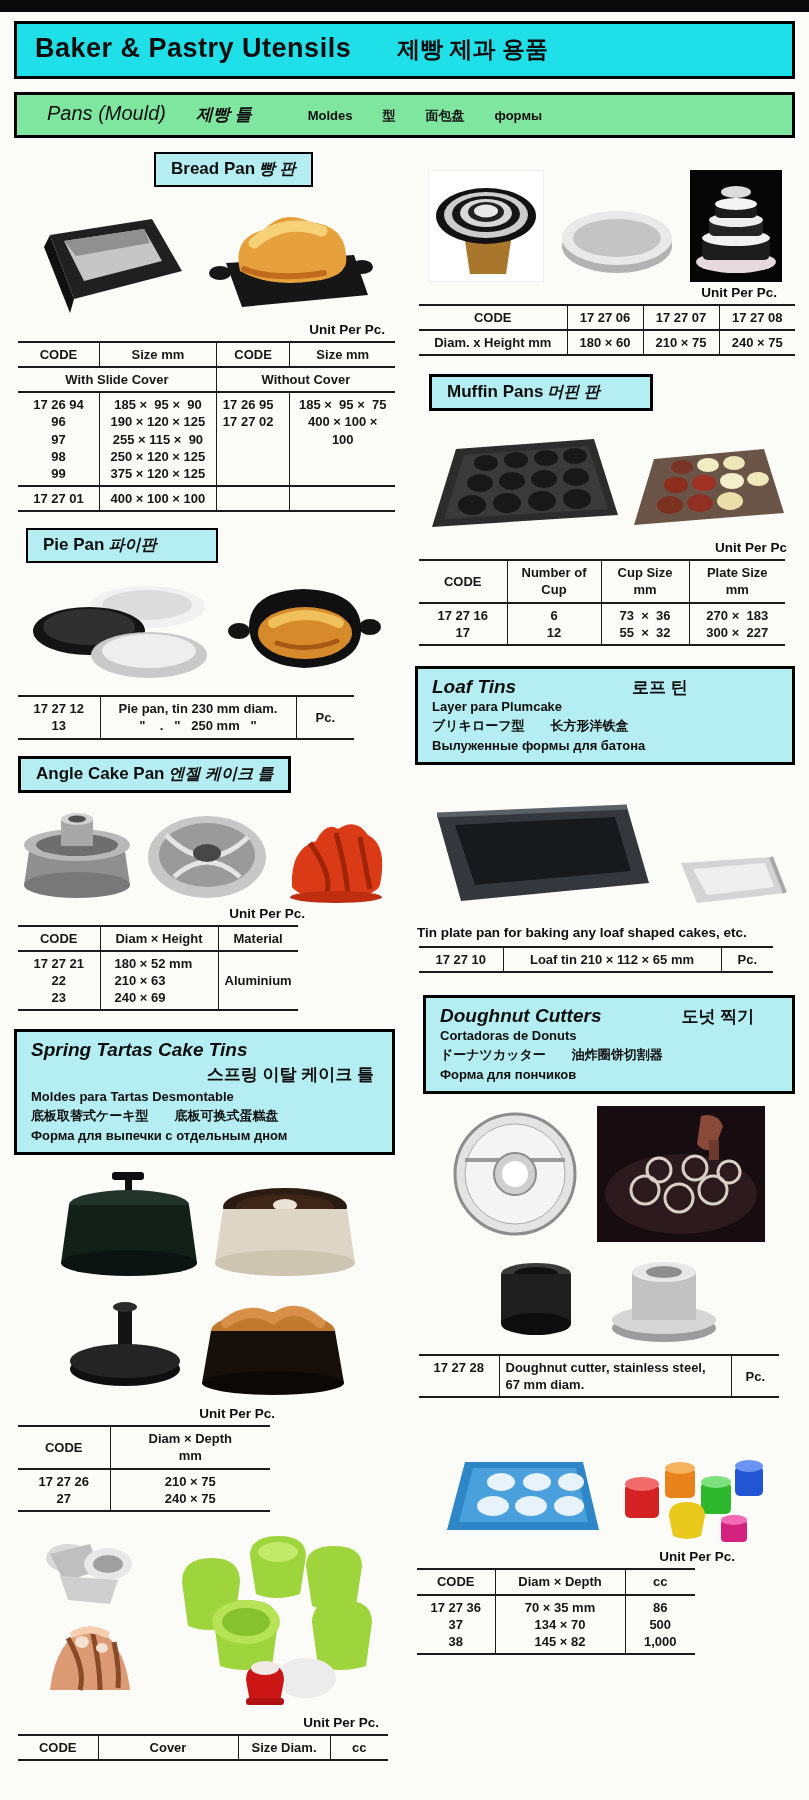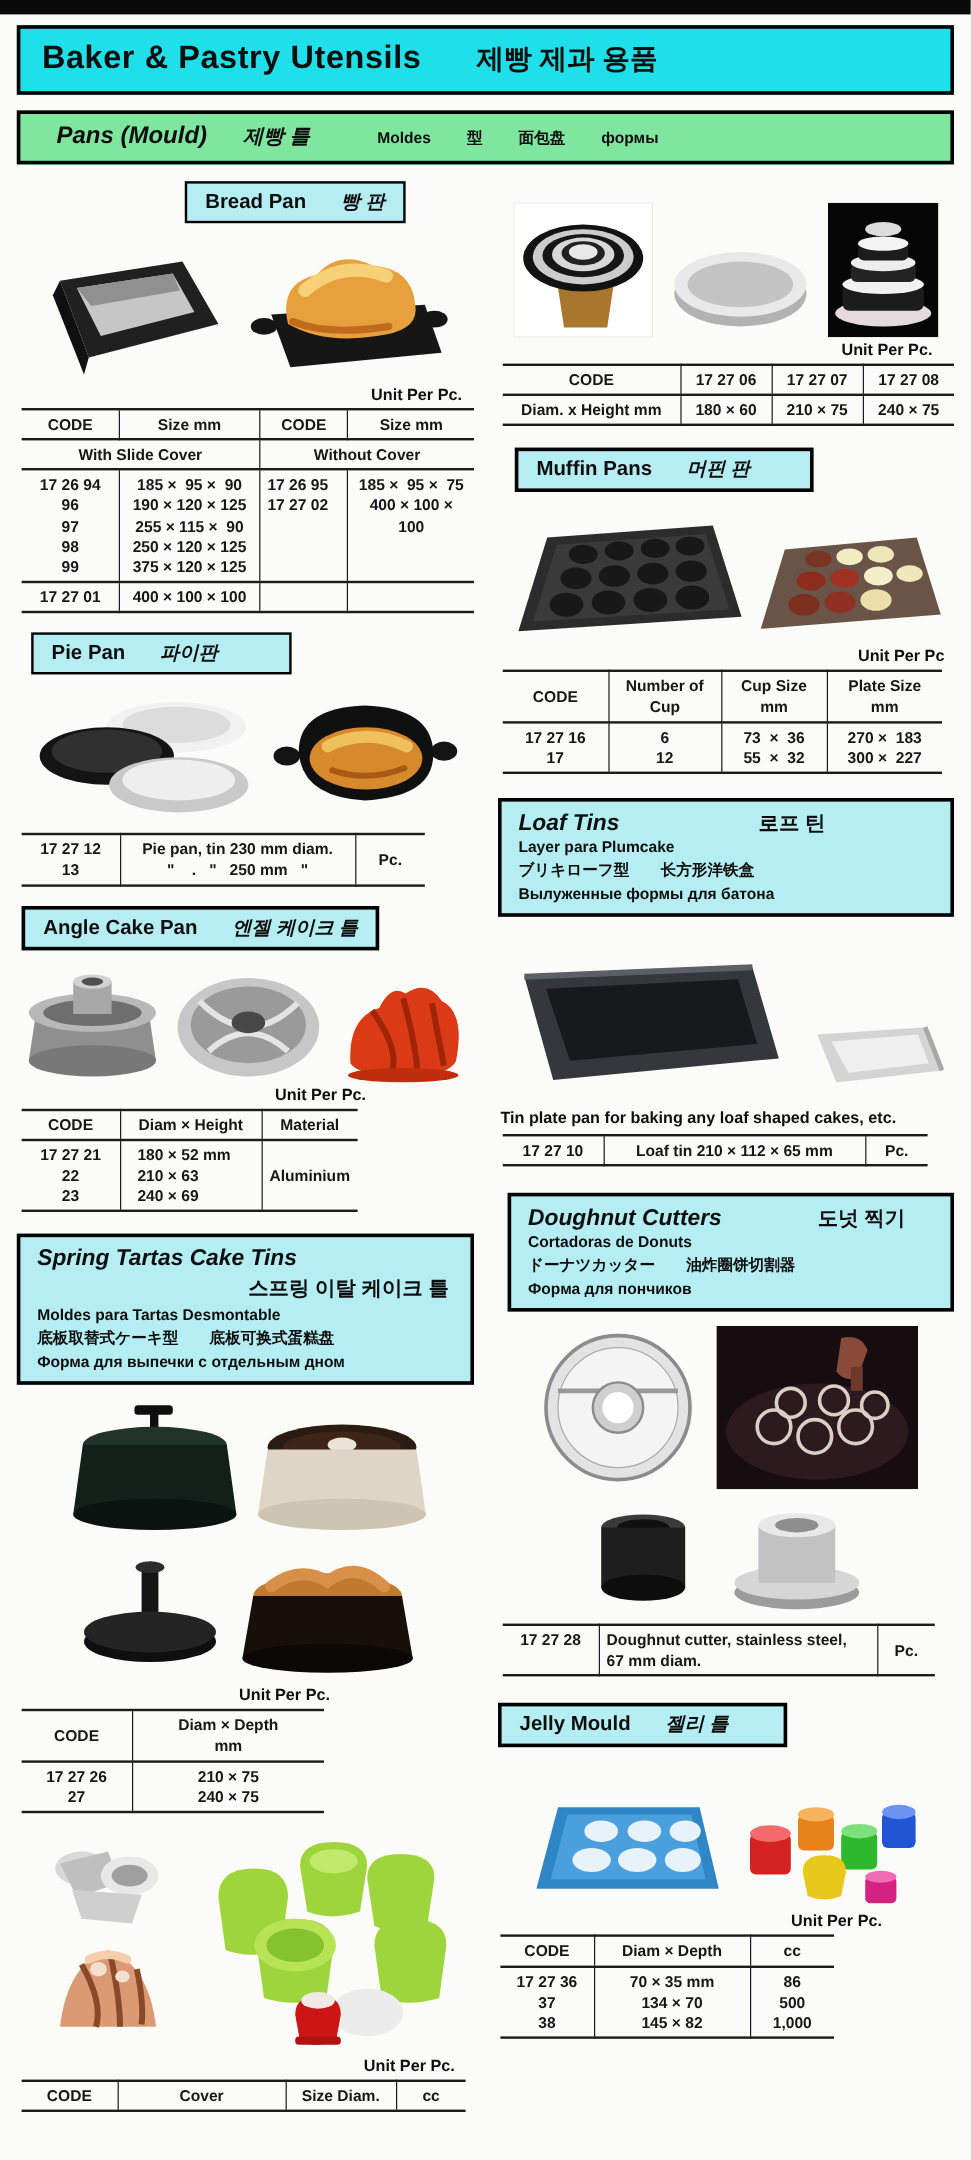--- a/index.html
+++ b/index.html
@@ -5,30 +5,30 @@
   html,body{margin:0;padding:0}
   body{width:809px;height:1800px;background:#fbfbf8;font-family:"Liberation Sans","DejaVu Sans",sans-serif;color:#0e0e0e;overflow:hidden}
   .top-strip{height:12px;background:#0a0a0a}
   .page{padding:0 14px}
 
   
   .main-header{margin-top:9px;border:3px solid #000;background:#1fdfe8;padding:9px 18px 11px 18px;display:flex;gap:46px;align-items:baseline}
   .main-header .en{font-size:27px;font-weight:bold;letter-spacing:.5px}
   .main-header .kr{font-size:23px;font-weight:bold}
   .sub-header{margin-top:13px;border:3px solid #000;background:#7fe6a0;padding:7px 16px 9px 30px;display:flex;gap:30px;align-items:baseline}
-  .sub-header .en{font-size:20px;font-weight:bold;font-style:italic}
+  .sub-header .en{font-size:20px;font-weight:normal;font-style:italic}
   .sub-header .kr{font-size:17px;font-weight:bold;font-style:italic;margin-right:26px}
   .sub-header .sm{font-size:13px;font-weight:bold}
 
   .columns{display:flex;gap:20px;margin-top:14px}
   .col-left{width:381px}
   .col-right{width:380px}
   .sec{margin-bottom:12px}
 
-  .tbox{border:2px solid #000;background:#b5eef2;padding:5px 15px;font-weight:bold;display:flex;gap:29px;align-items:baseline;width:fit-content}
+  .tbox{border:2px solid #000;background:#b5eef2;padding:5px 15px;font-weight:bold;display:flex;gap:4px;align-items:baseline;width:fit-content}
   .tbox .ten{font-size:17px}
   .tbox .tkr{font-size:16px;font-style:italic}
   .mlbox{border:3px solid #000;background:#b5eef2;padding:7px 12px 9px 14px}
   .mlbox .row1{display:flex;gap:26px;align-items:baseline}
   .mlbox .en{font-size:19px;font-weight:bold;font-style:italic}
   .mlbox .kr{font-size:17px;font-weight:bold;}
   .mlbox .ln{font-size:13px;font-weight:bold;margin-top:3px}
 
   .img-row{display:flex;align-items:flex-end;justify-content:center;gap:10px}
   .unit{text-align:right;font-weight:bold;font-size:13.5px;margin:3px 10px 4px 0}
@@ -570,24 +570,20 @@
           <td class="c">17 27 28</td>
           <td class="l vl">Doughnut cutter, stainless steel,
 67 mm diam.</td>
           <td class="c vl mid">Pc.</td>
         </tr>
       </tbody>
           </table>
     </div>
 
     <div class="sec" style="margin-top:22px">
-      <div class="tbox" style="border-width:3px;padding-right:46px">
-        <span class="ten">Jelly Mould</span>
-        <span class="tkr">젤리 틀</span>
-      </div>
       <div class="img-row" style="height:126px;margin-top:8px;gap:14px">
         <svg width="160" height="112" viewBox="0 0 160 112">
           <polygon points="22,28 140,28 156,96 4,96" fill="#2f86c6"></polygon>
           <polygon points="30,34 133,34 145,88 16,88" fill="#4aa0dc"></polygon>
           <g fill="#e8f2fa">
             <ellipse cx="58" cy="48" rx="14" ry="9"></ellipse>
                 <ellipse cx="94" cy="48" rx="14" ry="9"></ellipse>
                 <ellipse cx="128" cy="48" rx="13" ry="9"></ellipse>
             <ellipse cx="50" cy="72" rx="16" ry="10"></ellipse>
                 <ellipse cx="88" cy="72" rx="16" ry="10"></ellipse>

